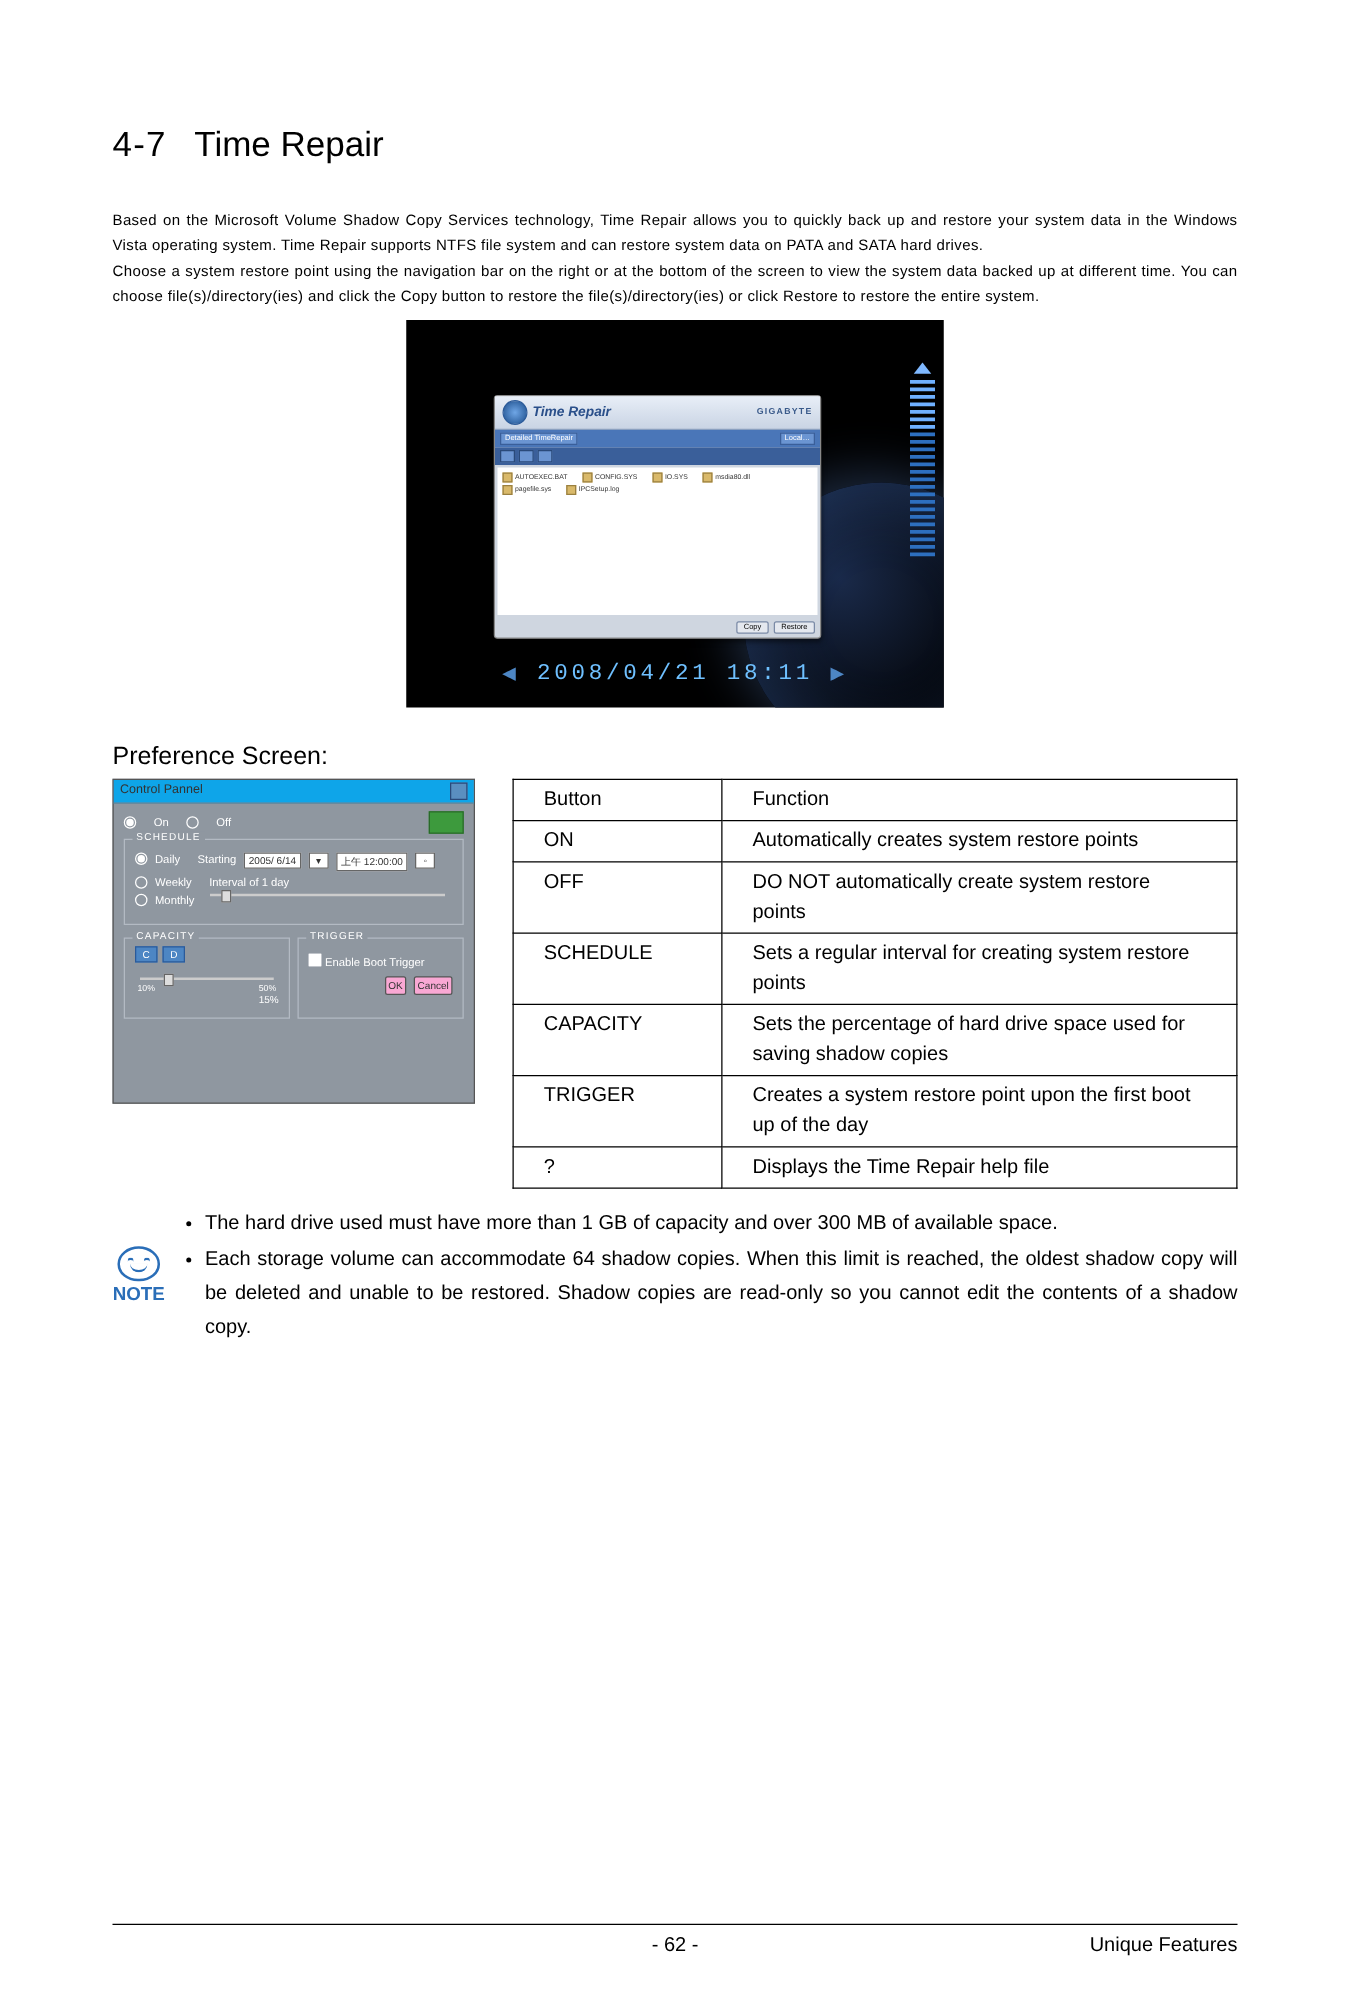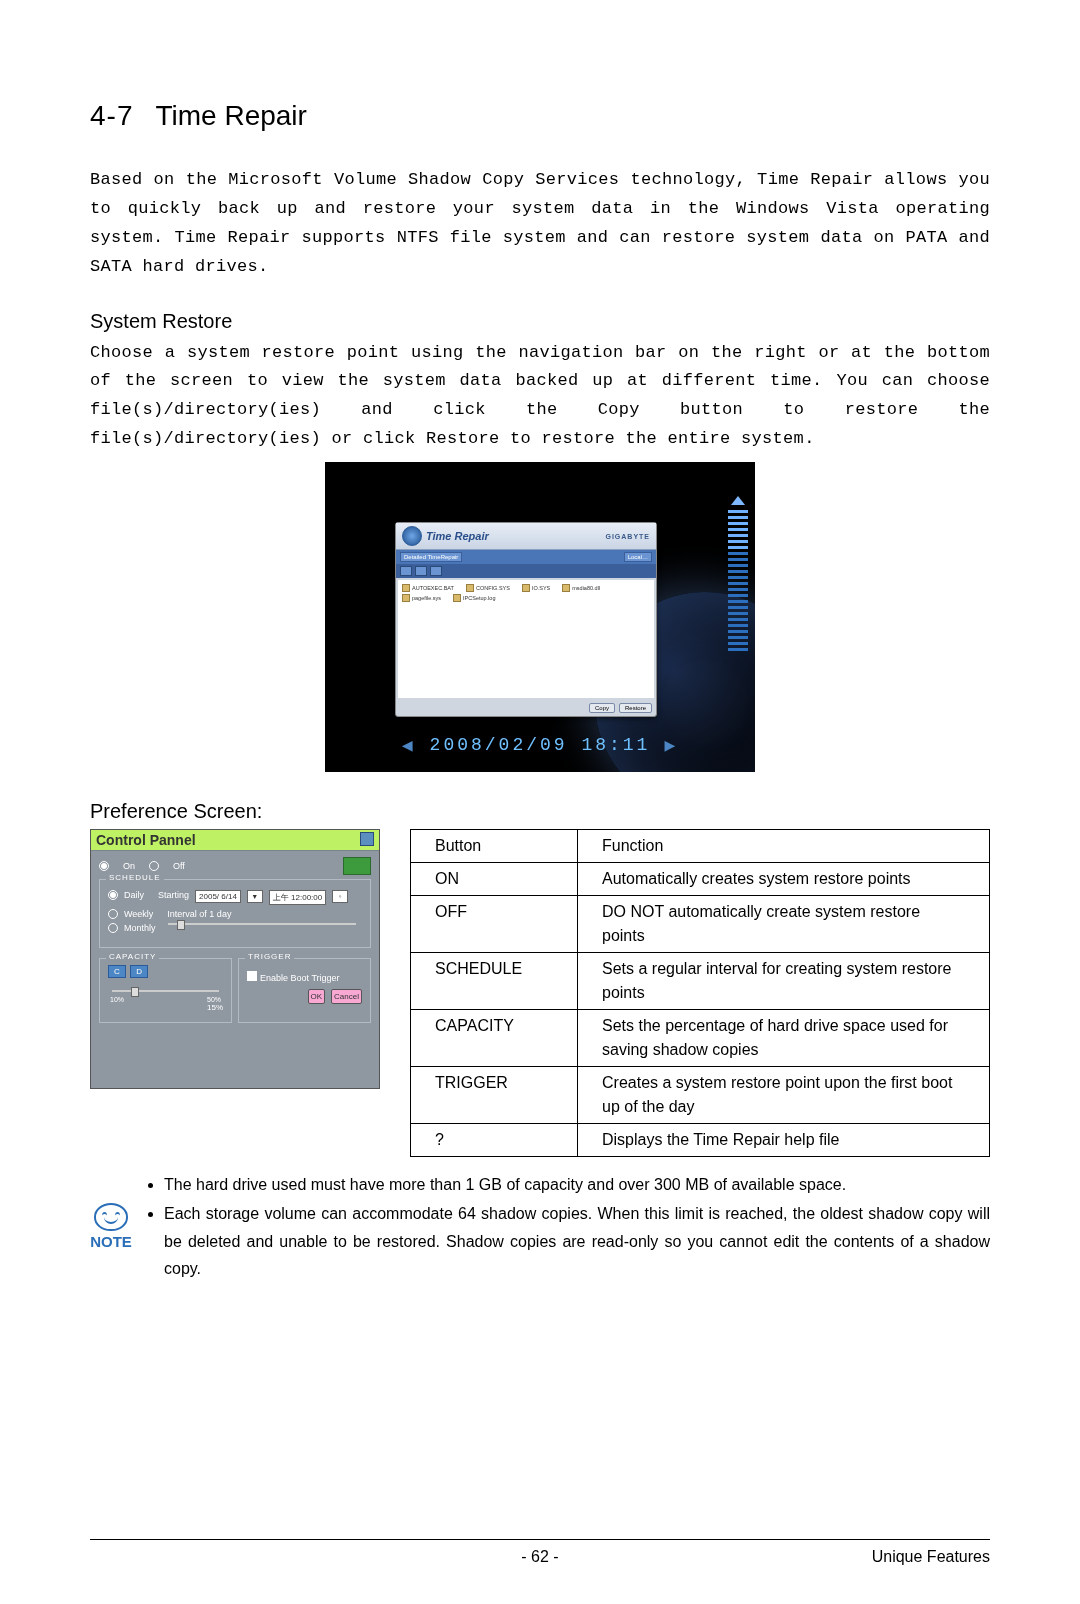--- a/index.html
+++ b/index.html
@@ -1,20 +1,20 @@
 <!DOCTYPE html>
 <html><head>
 <meta charset="utf-8">
 <style>
   html,body{margin:0;padding:0;background:#fff;font-family:Arial,Helvetica,sans-serif;color:#000;}
   .page{width:1080px;height:1604px;margin:0 auto;position:relative;box-sizing:border-box;padding:100px 90px 40px 90px;}
   .section-num{font-size:28px;letter-spacing:1px;}
   .section-title{font-size:28px;}
   .h1-row{display:flex;gap:22px;align-items:baseline;margin-bottom:34px;}
-  .body{font-size:17px;line-height:1.7;letter-spacing:0.3px;text-align:justify;font-family:Liberation Mono, monospace;}
+  .body{font-size:12px;line-height:1.7;letter-spacing:0.3px;text-align:justify;}
   .sub{font-size:20px;margin-top:28px;margin-bottom:6px;}
   .fig-wrap{display:flex;justify-content:center;margin-top:8px;margin-bottom:12px;}
   .fig1{width:430px;height:310px;background:#000;position:relative;overflow:hidden;}
   
   .gauge{position:absolute;right:6px;top:34px;width:22px;display:flex;flex-direction:column;align-items:center;gap:3px;}
   .gauge .tri{width:0;height:0;border-left:7px solid transparent;border-right:7px solid transparent;border-bottom:9px solid #7fb8ff;margin-bottom:2px;}
   .gauge .tick{width:20px;height:3px;background:#2d6fbf;}
   .gauge .tick.hi{background:#6fb0ff;}
   
   .win{position:absolute;left:70px;top:60px;width:260px;background:#cfd6e0;border:1px solid #888;border-radius:3px;box-shadow:0 2px 4px rgba(0,0,0,.5);}
@@ -31,21 +31,21 @@
   .pane .ic{width:6px;height:6px;background:#d9b96a;border:1px solid #9a8040;}
   .btn-row{display:flex;justify-content:flex-end;gap:4px;padding:3px 4px;}
   .btn-row button{font-size:6px;padding:1px 5px;background:#e4e8ef;border:1px solid #7a8aa6;border-radius:2px;}
   .t-row{position:absolute;bottom:16px;left:0;right:0;display:flex;align-items:center;justify-content:center;gap:14px;color:#6fc0ff;font-family:"Courier New",monospace;font-size:18px;letter-spacing:3px;}
   .t-row .arrow{color:#4d86c4;font-size:18px;}
   
   .planet{position:absolute;right:-60px;bottom:-40px;width:220px;height:220px;border-radius:50%;background:radial-gradient(circle at 35% 35%, #1a2a4a 0%, #000 70%);box-shadow:0 0 50px 12px rgba(90,150,255,.25) inset, -10px -8px 40px rgba(120,170,255,.25);}
   
   .pref-row{display:flex;gap:30px;align-items:flex-start;margin-top:6px;}
   .pref{width:290px;height:260px;background:#8f97a0;border:1px solid #555;position:relative;font-size:9px;color:#fff;box-sizing:border-box;}
-  .pref-title{background:#bef264;color:#333;font-size:14px;padding:2px 5px;border-bottom:1px solid #7a828c;display:flex;font-weight:bold;}
+  .pref-title{background:#0ea5e9;color:#333;font-size:10px;padding:2px 5px;border-bottom:1px solid #7a828c;display:flex;}
   .pref-title .sq{margin-left:auto;width:12px;height:12px;background:#5a8fc0;border:1px solid #2a4a7a;}
   .pref-body{padding:6px 8px;}
   .radio-row{display:flex;gap:14px;margin-bottom:4px;align-items:center;}
   .radio{width:8px;height:8px;border-radius:50%;border:1px solid #fff;display:inline-block;position:relative;}
   .radio.on::after{content:"";position:absolute;inset:1px;border-radius:50%;background:#fff;}
   .help-btn{width:26px;height:16px;background:#3d9a3d;border:1px solid #2a6a2a;margin-left:auto;}
   .fieldset{border:1px solid #b3bac3;padding:6px 8px 10px 8px;margin-top:4px;position:relative;}
   .legend{position:absolute;top:-7px;left:6px;background:#8f97a0;padding:0 3px;font-size:8px;letter-spacing:1px;}
   .sched-row{display:flex;align-items:flex-start;gap:6px;margin:4px 0;}
   .inp{background:#fff;color:#333;font-size:8px;padding:1px 3px;border:1px solid #666;}
@@ -84,21 +84,20 @@
 <body>
 
 <div class="page">
   <div class="h1-row">
     <span class="section-num">4-7</span>
     <span class="section-title">Time Repair</span>
   </div>
 
   <div class="body">Based on the Microsoft Volume Shadow Copy Services technology, Time Repair allows you to quickly back up and restore your system data in the Windows Vista operating system. Time Repair supports NTFS file system and can restore system data on PATA and SATA hard drives.</div>
 
-  <div class="sub">System Restore</div>
   <div class="body">
     <span>Choose a system restore point using the navigation bar on the right or at the bottom of the screen to view the system data backed up at different time. You can choose file(s)/directory(ies) and click the </span><span>Copy</span><span> button to restore the file(s)/directory(ies) or click </span><span>Restore</span><span> to restore the entire system.</span>
   </div>
 
   <div class="fig-wrap">
     <div class="fig1">
       <div class="planet"></div>
       <div class="gauge">
         <div class="tri"></div>
         <div class="tick hi"></div>
@@ -167,21 +166,21 @@
               <span>IPCSetup.log</span>
             </div>
         </div>
         <div class="btn-row">
           <button>Copy</button>
           <button>Restore</button>
         </div>
       </div>
       <div class="t-row">
         <span class="arrow">◀</span>
-        <span>2008/02/09   18:11</span>
+        <span>2008/04/21   18:11</span>
         <span class="arrow">▶</span>
       </div>
     </div>
   </div>
 
   <div class="sub">Preference Screen:</div>
 
   <div class="pref-row">
 
     <div class="pref">

